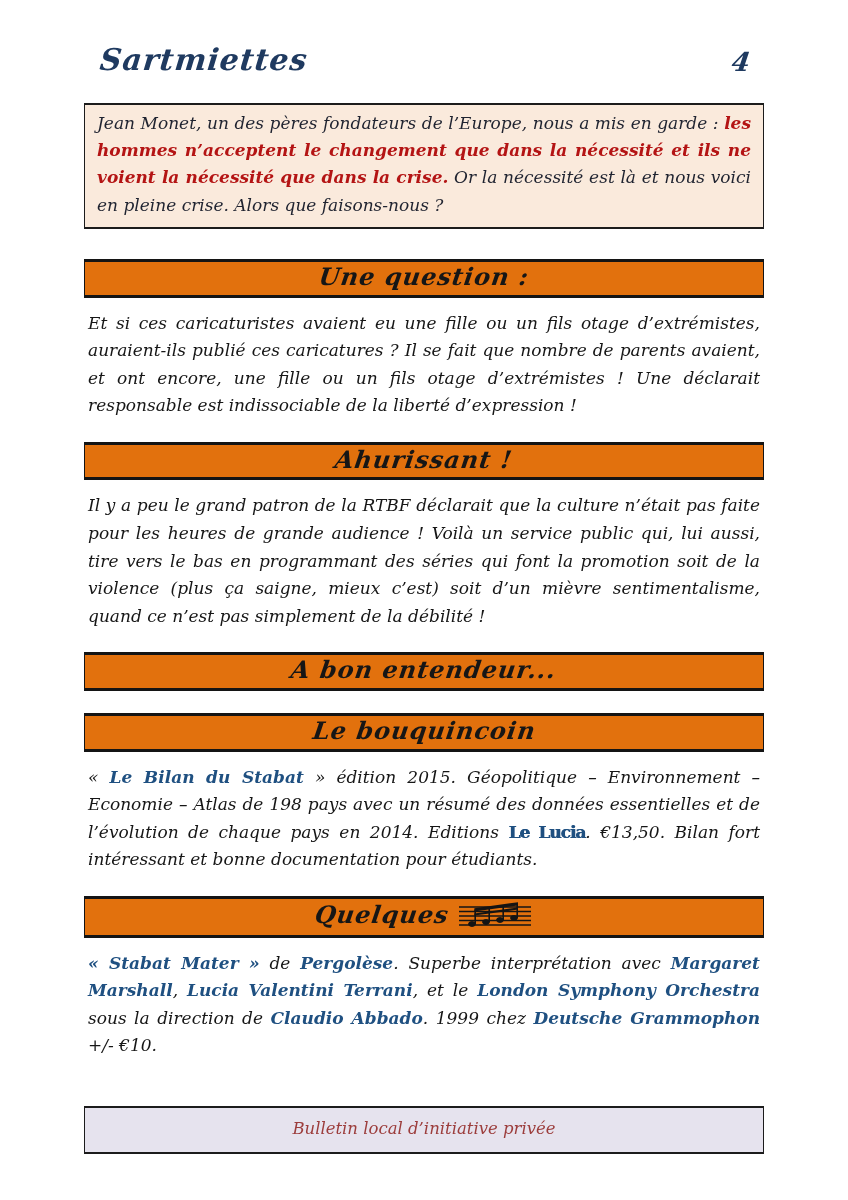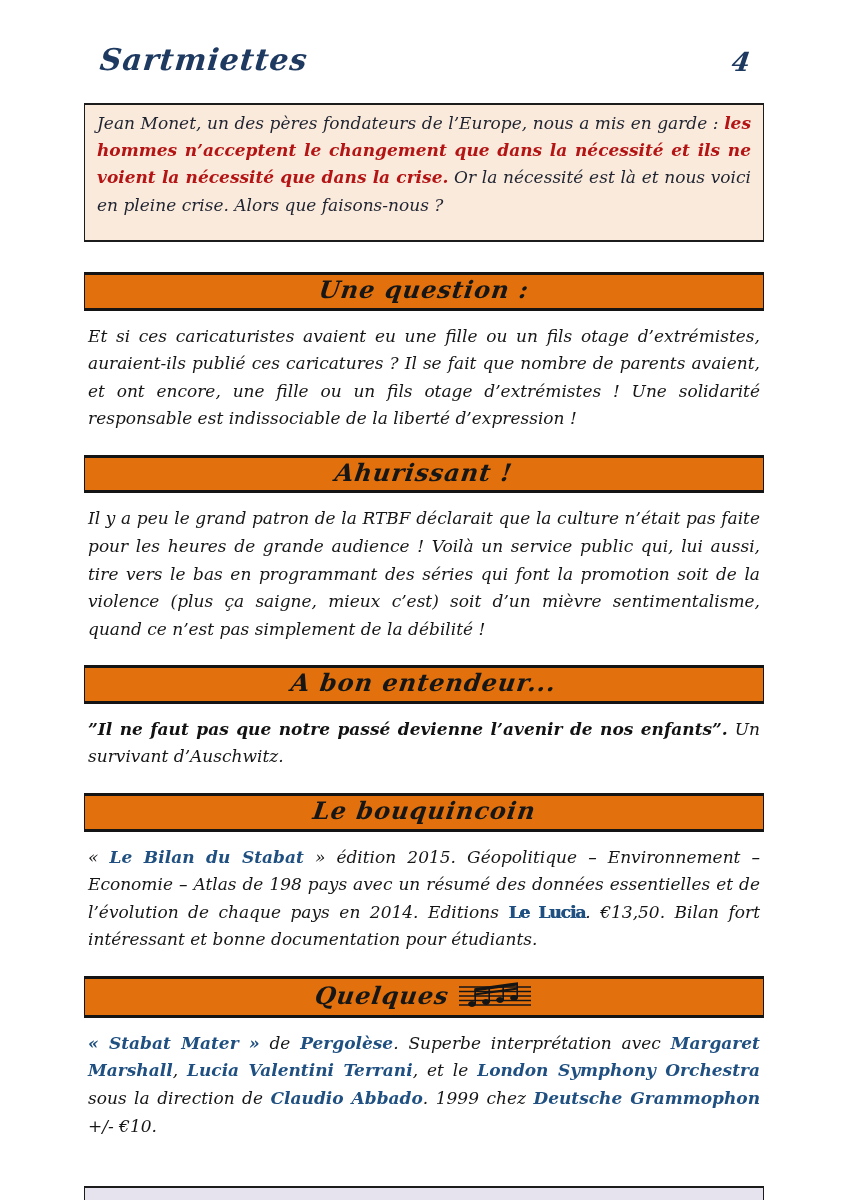--- a/index.html
+++ b/index.html
@@ -26,21 +26,21 @@
     font-style:italic; font-weight:bold; font-size:26px;
     color:#1f3a60; transform:skewX(-8deg);
   }
 
   
   .alert-box {
     margin-top:26px;
     background:#faeadc;
     border:2px solid #1c1c1c;
     border-left-width:1px; border-right-width:1px;
-    padding:5px 12px 21px 12px;
+    padding:5px 12px 8px 12px;
     font-style:italic; font-size:17px; line-height:1.6;
     color:#1f2330; text-align:justify;
   }
   .alert-box .warn {
     color:#b41414; font-weight:bold;
   }
 
   
   .banner {
     margin-top:22px;
@@ -96,33 +96,30 @@
     <span class="page-num">4</span>
   </div>
 
   <div class="alert-box">
     <span>Jean Monet, un des pères fondateurs de l’Europe, nous a mis en garde : </span><span class="warn">les hommes n’acceptent le changement que dans la nécessité et ils ne voient la nécessité que dans la crise.</span><span>  Or la nécessité est là et nous voici en pleine crise.  Alors que faisons-nous ?</span>
   </div>
 
   <div class="banner first">
     <span class="banner-text">Une question :</span>
   </div>
-  <p class="para">Et si ces caricaturistes avaient eu une fille ou un fils otage d’extrémistes, auraient-ils publié ces caricatures ?  Il se fait que nombre de parents avaient, et ont encore, une fille ou un fils otage d’extrémistes ! Une solidarité responsable est indissociable de la liberté d’expression !</p>
+  <p class="para">Et si ces caricaturistes avaient eu une fille ou un fils otage d’extrémistes, auraient-ils publié ces caricatures ?  Il se fait que nombre de parents avaient, et ont encore, une fille ou un fils otage d’extrémistes ! Une déclarait responsable est indissociable de la liberté d’expression !</p>
 
   <div class="banner">
     <span class="banner-text">Ahurissant !</span>
   </div>
   <p class="para">Il y a peu le grand patron de la RTBF déclarait que la culture n’était pas faite pour les heures de grande audience !  Voilà un service public qui, lui aussi, tire vers le bas en programmant des séries qui font la promotion soit de la violence (plus ça saigne, mieux c’est) soit d’un mièvre sentimentalisme, quand ce n’est pas simplement de la débilité !</p>
 
   <div class="banner">
     <span class="banner-text">A bon entendeur...</span>
   </div>
-  <p class="para">
-    <span class="black-bold">”Il ne faut pas que notre passé devienne l’avenir de nos enfants”.</span><span>  Un survivant d’Auschwitz.</span>
-  </p>
 
   <div class="banner">
     <span class="banner-text">Le bouquincoin</span>
   </div>
   <p class="para">
     <span>« </span><span class="blue-bold">Le Bilan du Stabat</span><span> »</span><span>  édition 2015.  Géopolitique – Environnement – Economie – Atlas de 198 pays avec un résumé des données essentielles et de l’évolution de chaque pays en 2014.  Editions </span><span class="gothic">Le Lucia</span><span>.  €13,50.  Bilan fort intéressant et bonne documentation pour étudiants.</span>
   </p>
 
   <div class="banner">
     <span class="banner-text">Quelques</span><svg class="notes-svg" width="76" height="30" viewBox="0 0 76 30">

